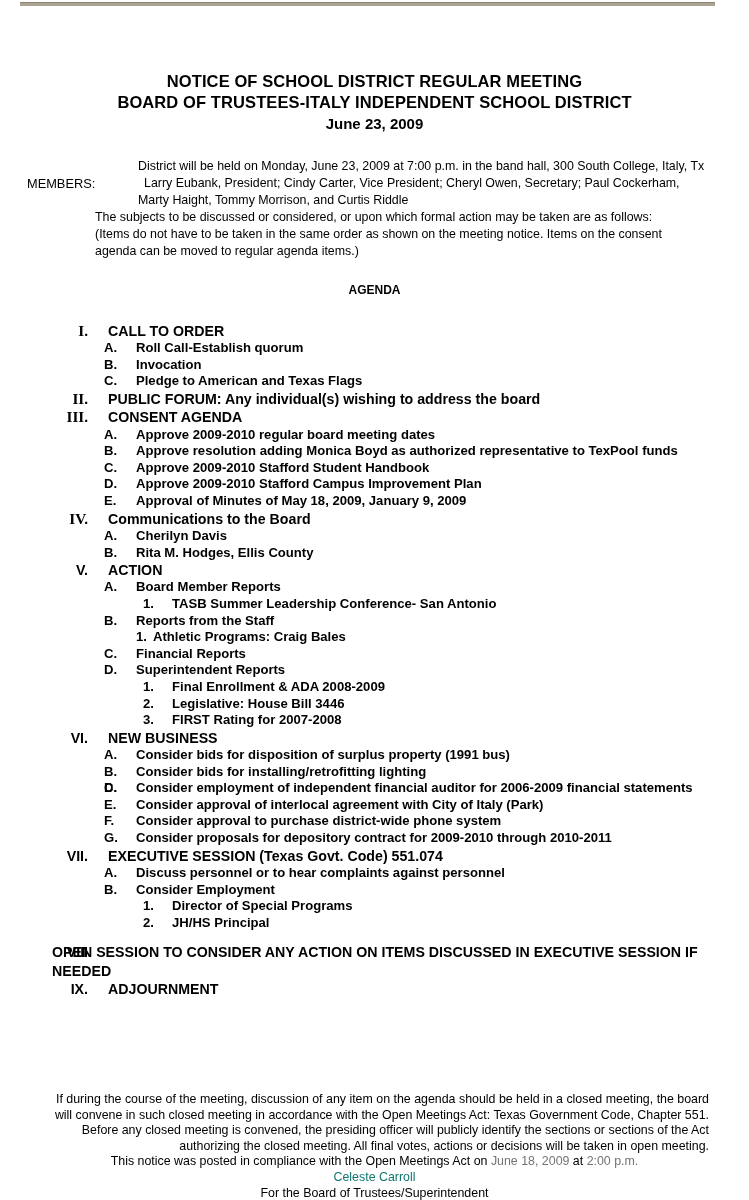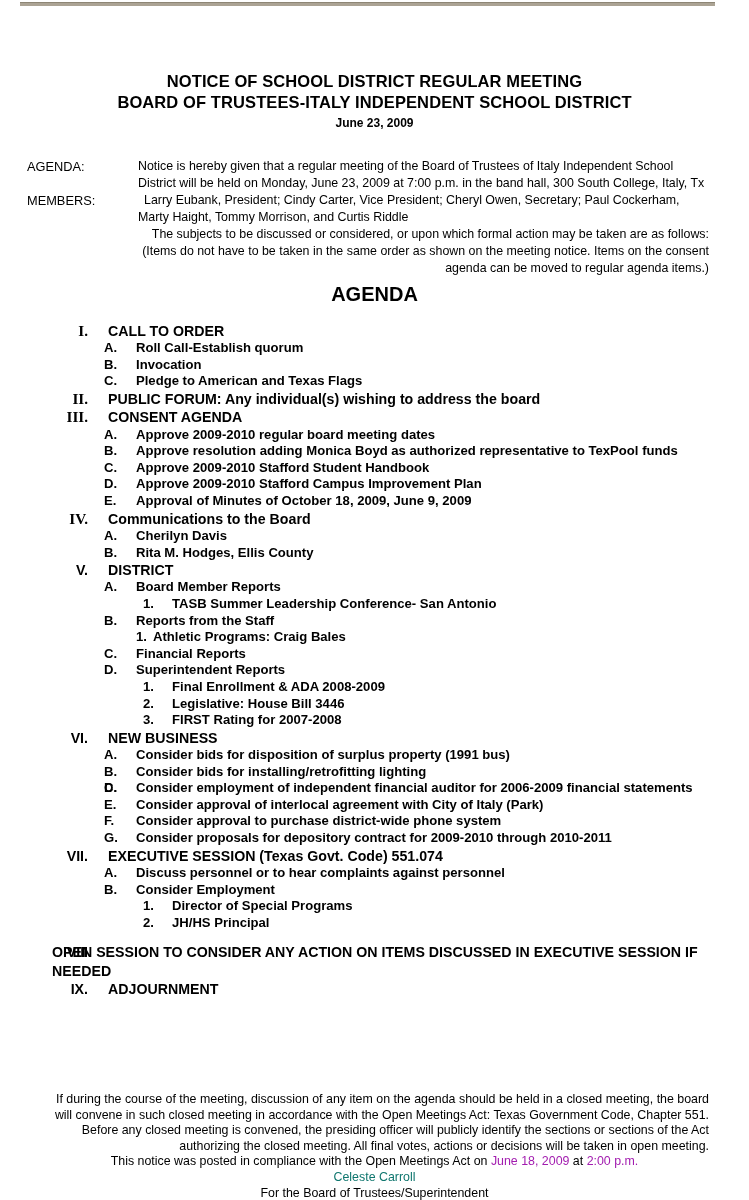--- a/index.html
+++ b/index.html
@@ -44,21 +44,21 @@
     text-align: center;
   }
   .title-line {
     font-weight: bold;
     font-size: 16.5px;
     line-height: 21px;
     letter-spacing: 0.1px;
   }
   .title-date {
     font-weight: bold;
-    font-size: 12px;
+    font-size: 15px;
     line-height: 21px;
   }
 
   
   .preamble {
     position: absolute;
     left: 0;
     top: 158px;
     width: 749px;
     font-size: 12.4px;
@@ -76,32 +76,32 @@
     font-size: 12.8px;
   }
   .pre-text {
     margin-left: 138px;
     margin-right: 34px;
     text-align: left;
   }
   .pre-text.indent-1 { text-indent: 6px; }
   .pre-center {
     margin: 0 40px 0 95px;
-    text-align: right;
+    text-align: left;
   }
 
   
   .agenda-heading {
     position: absolute;
     left: 0;
     top: 283px;
     width: 749px;
     text-align: center;
     font-weight: bold;
-    font-size: 20px;
+    font-size: 12px;
   }
 
   
   .agenda-body {
     position: absolute;
     left: 0;
     top: 322px;
     width: 749px;
   }
 
@@ -176,42 +176,38 @@
     line-height: 15.6px;
   }
   .footer-para {
     margin: 0 40px 0 44px;
     text-align: right;
   }
   .footer-center {
     text-align: center;
     margin: 0 20px;
   }
-  .blue { color: #a21caf; }
+  .blue { color: #737373; }
   .blue-name { color: #0f766e; }
 </style>
 </head>
 <body>
 
 <div class="page">
 
   <div class="top-rule"></div>
 
   <div class="title-block">
     <div class="title-line">NOTICE OF SCHOOL DISTRICT REGULAR MEETING</div>
     <div class="title-line">BOARD OF TRUSTEES-ITALY INDEPENDENT SCHOOL DISTRICT</div>
     <div class="title-date">June 23, 2009</div>
   </div>
 
   <div class="preamble">
 
-    <div class="pre-row">
-      <span class="pre-label">AGENDA:</span>
-      <div class="pre-text">Notice is hereby given that a regular meeting of the Board of Trustees of Italy Independent School</div>
-    </div>
     <div class="pre-row">
       <div class="pre-text">District will be held on Monday, June 23, 2009 at 7:00 p.m. in the band hall, 300 South College, Italy, Tx</div>
     </div>
 
     <div class="pre-row">
       <span class="pre-label">MEMBERS:</span>
       <div class="pre-text indent-1">Larry Eubank, President; Cindy Carter, Vice President; Cheryl Owen, Secretary; Paul Cockerham,</div>
     </div>
     <div class="pre-row">
       <div class="pre-text">Marty  Haight, Tommy Morrison, and Curtis Riddle</div>
@@ -234,25 +230,25 @@
       <div class="lvl1"><span class="num">I.</span><span>CALL TO ORDER</span></div>
       <div class="lvl2"><span class="num">A.</span><span>Roll Call-Establish quorum</span></div>
       <div class="lvl2"><span class="num">B.</span><span>Invocation</span></div>
       <div class="lvl2"><span class="num">C.</span><span>Pledge to American and Texas Flags</span></div>
       <div class="lvl1"><span class="num">II.</span><span>PUBLIC FORUM: Any individual(s) wishing to address the board</span></div>
       <div class="lvl1"><span class="num">III.</span><span>CONSENT AGENDA</span></div>
       <div class="lvl2"><span class="num">A.</span><span>Approve 2009-2010 regular board meeting dates</span></div>
       <div class="lvl2"><span class="num">B.</span><span>Approve resolution adding Monica Boyd as authorized representative to TexPool funds</span></div>
       <div class="lvl2"><span class="num">C.</span><span>Approve 2009-2010 Stafford Student Handbook</span></div>
       <div class="lvl2"><span class="num">D.</span><span>Approve 2009-2010 Stafford Campus Improvement Plan</span></div>
-      <div class="lvl2"><span class="num">E.</span><span>Approval of Minutes of October 18, 2009, June 9, 2009</span></div>
+      <div class="lvl2"><span class="num">E.</span><span>Approval of Minutes of May 18, 2009, January 9, 2009</span></div>
       <div class="lvl1"><span class="num">IV.</span><span>Communications to the Board</span></div>
       <div class="lvl2"><span class="num">A.</span><span>Cherilyn Davis</span></div>
       <div class="lvl2"><span class="num">B.</span><span>Rita M. Hodges, Ellis County</span></div>
-      <div class="lvl1"><span class="num sans">V.</span><span>DISTRICT</span></div>
+      <div class="lvl1"><span class="num sans">V.</span><span>ACTION</span></div>
       <div class="lvl2"><span class="num">A.</span><span>Board Member Reports</span></div>
       <div class="lvl3"><span class="num">1.</span><span>TASB Summer Leadership Conference- San Antonio</span></div>
       <div class="lvl2"><span class="num">B.</span><span> Reports from the Staff</span></div>
       <div class="lvl3 tight"><span class="num">1.</span><span>Athletic Programs: Craig Bales</span></div>
       <div class="lvl2"><span class="num">C.</span><span>Financial Reports</span></div>
       <div class="lvl2"><span class="num">D.</span><span>Superintendent Reports</span></div>
       <div class="lvl3"><span class="num">1.</span><span>Final Enrollment  &amp; ADA 2008-2009</span></div>
       <div class="lvl3"><span class="num">2.</span><span>Legislative: House Bill 3446</span></div>
       <div class="lvl3"><span class="num">3.</span><span>FIRST Rating for 2007-2008</span></div>
       <div class="lvl1"><span class="num sans">VI.</span><span>NEW BUSINESS</span></div>

